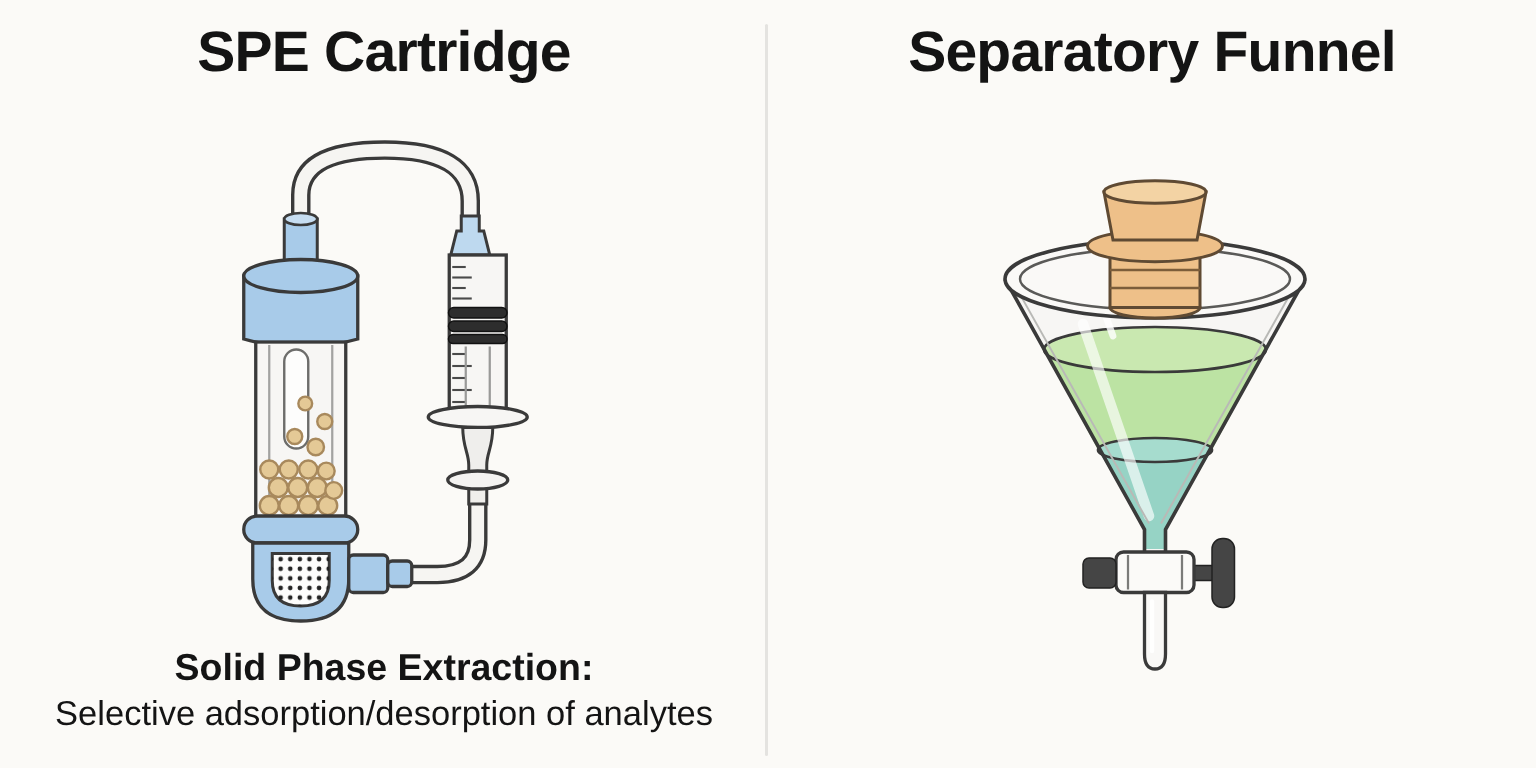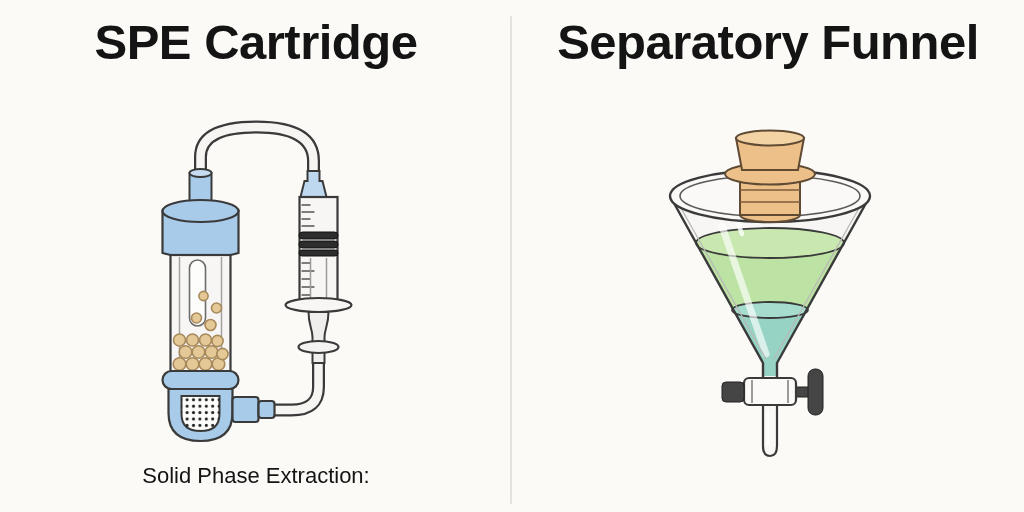--- a/index.html
+++ b/index.html
@@ -14,32 +14,32 @@
     display:flex;flex-direction:column;align-items:center;
   }
   .panel.left{left:0;}
   .panel.right{left:512px;}
   .divider{
     position:absolute;left:510px;top:16px;bottom:8px;width:2px;
     background:var(--divider,#e4e3e0);border-radius:2px;
   }
   .title{
     margin-top:14px;
-    font-size:49px;font-weight:bold;letter-spacing:-.5px;
+    font-size:38px;font-weight:bold;letter-spacing:-.5px;
     color:var(--text,#141414);white-space:nowrap;
   }
   .art{
     flex:1 1 auto;display:flex;align-items:center;justify-content:center;
     width:100%;
   }
   .caption{
     text-align:center;margin-bottom:22px;line-height:1.28;
     color:var(--text,#141414);
   }
-  .caption .cap-bold{font-size:22px;font-weight:normal;}
+  .caption .cap-bold{font-size:25px;font-weight:bold;}
   .caption .cap-sub{font-size:23px;font-weight:normal;white-space:nowrap;}
 
   
   svg{display:block;}
   .ol{stroke:#3a3a3a;}
   .fill-cap{fill:var(--cartridge_cap_blue,#a8cbe9);}
   .fill-tip{fill:var(--syringe_tip_blue,#bed9ef);}
   .fill-bead{fill:var(--sorbent_bead_fill,#e4c996);stroke:var(--sorbent_bead_outline,#a8895c);stroke-width:1.6;}
   .fill-cork{fill:var(--cork_tan,#eec089);}
   .fill-cork-top{fill:#f3d3a4;}
@@ -145,20 +145,21 @@
         <ellipse cx="205" cy="190" rx="33" ry="7" class="glass ol" stroke-width="2.2"></ellipse>
         <path d="M 195 197 C 195 210 199 214 199 222 L 199 229 L 211 229 L 211 222 C 211 214 215 210 215 197 Z" fill="#efeeec" class="ol" stroke-width="2"></path>
         <rect x="199" y="229" width="12" height="19" fill="#f0efec" class="ol" stroke-width="2"></rect>
         <ellipse cx="205" cy="232" rx="20" ry="6" fill="#f4f3f1" class="ol" stroke-width="2.2"></ellipse>
       </g>
     </svg>
   </div>
 
   <div class="caption">
     <div class="cap-bold">Solid Phase Extraction:</div>
+    <div class="cap-sub">Selective adsorption/desorption of analytes</div>
   </div>
 </section>
 
 <div class="divider"></div>
 
 <section class="panel right">
   <h1 class="title">Separatory Funnel</h1>
 
   <div class="art">
     <svg width="248" height="340" viewBox="28 0 220 340">

